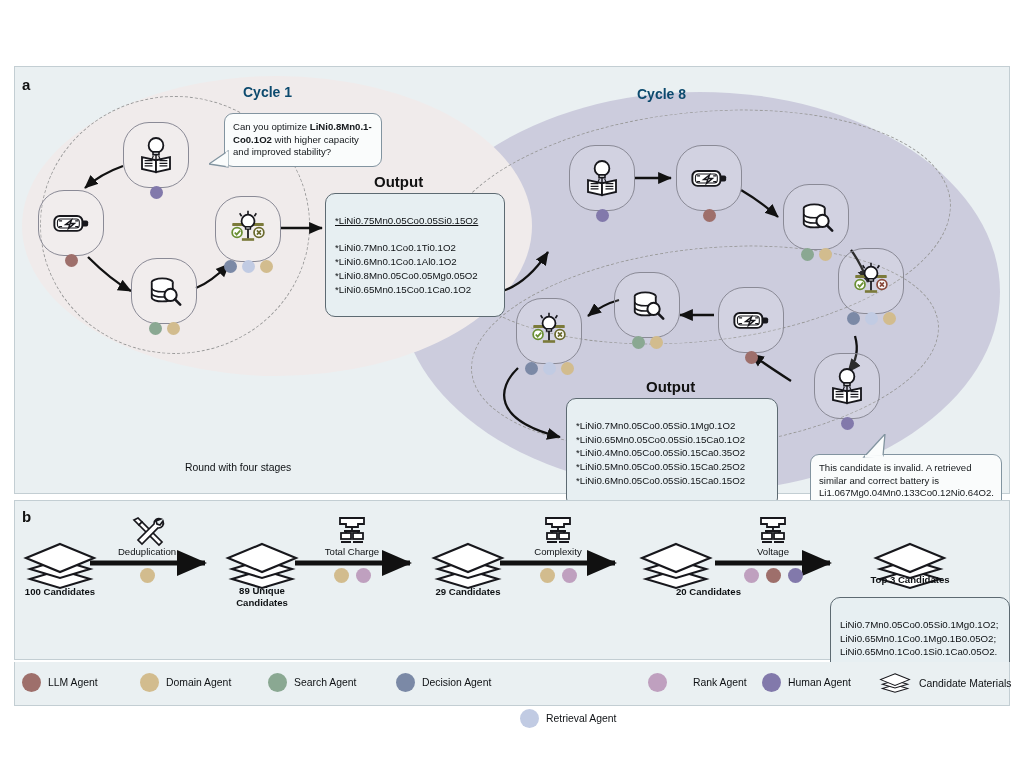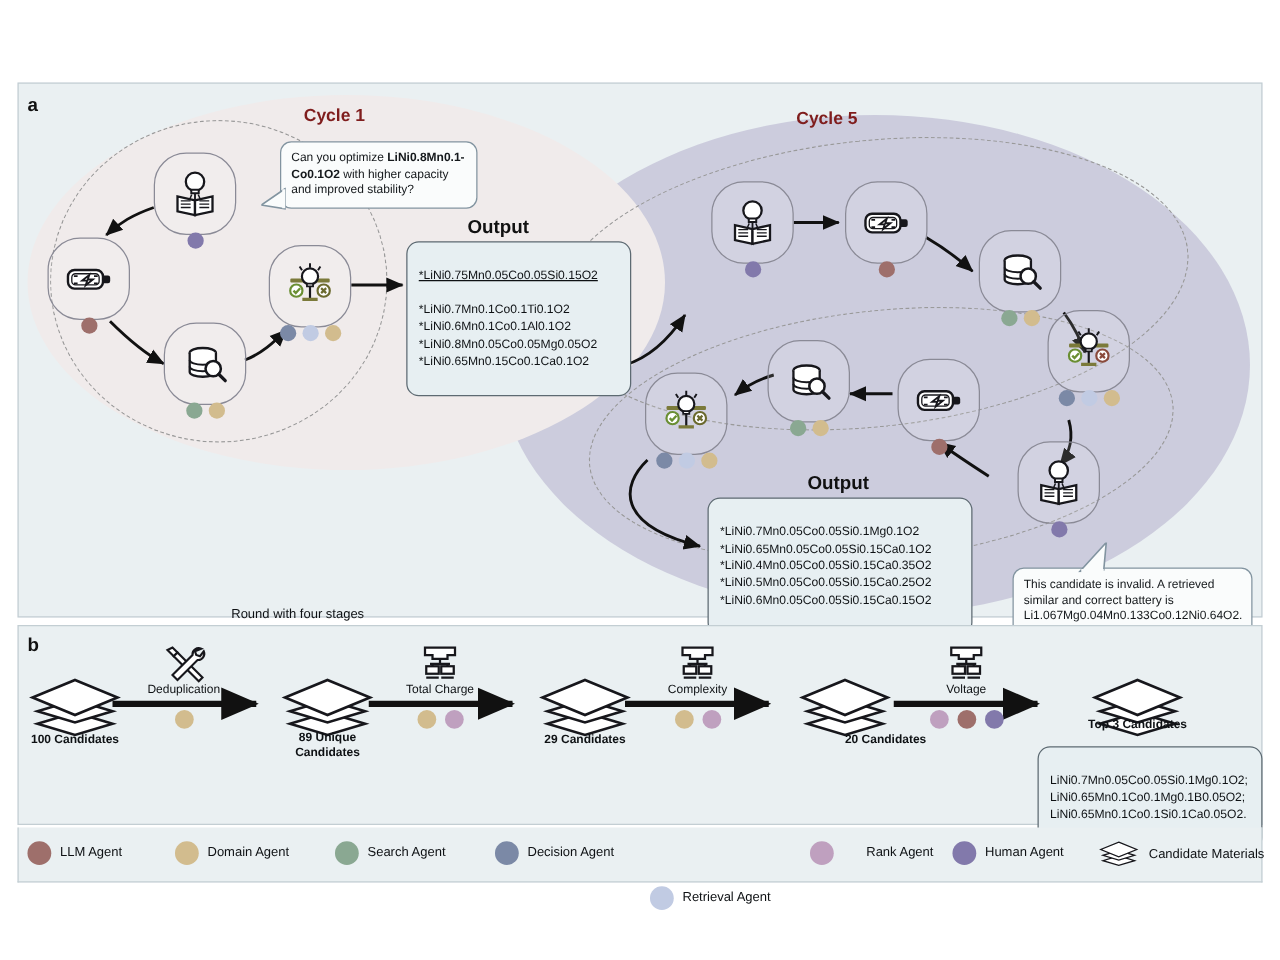--- a/index.html
+++ b/index.html
@@ -46,21 +46,21 @@
     background: transparent;
   }
   #de-c1 { left: 40px;  top: 96px;  width: 270px; height: 258px; }
   #de-c2a { left: 442px; top: 112px; width: 510px; height: 230px;
             transform: rotate(-6deg); }
   #de-c2b { left: 470px; top: 248px; width: 470px; height: 200px;
             transform: rotate(-6deg); }
 
   .cycle-title {
     position: absolute;
-    font-weight: bold; font-size: 14px; color: #7f1d1d;
+    font-weight: bold; font-size: 14px; color: #0c4a6e;
   }
 
   
   .node {
     position: absolute;
     width: 66px; height: 66px;
     border: 1.4px solid #8a8a96;
     border-radius: 26px;
     background: rgba(255,255,255,0.12);
     display: flex; align-items: center; justify-content: center;
@@ -145,21 +145,21 @@
   <div class="panel-letter" style="left:22px; top:76px;">a</div>
 
   <div class="blob" id="blob-c2"></div>
   <div class="blob" id="blob-c1"></div>
 
   <div class="dashed-ellipse" id="de-c1"></div>
   <div class="dashed-ellipse" id="de-c2a"></div>
   <div class="dashed-ellipse" id="de-c2b"></div>
 
   <div class="cycle-title" style="left:243px; top:84px;">Cycle 1</div>
-  <div class="cycle-title" style="left:637px; top:86px;">Cycle 5</div>
+  <div class="cycle-title" style="left:637px; top:86px;">Cycle 8</div>
 
   <svg id="arrows-a">
     <defs>
       <marker id="ah" markerWidth="7" markerHeight="7" refX="5.6" refY="3" orient="auto" markerUnits="strokeWidth">
         <path d="M0,0.4 L6,3 L0,5.6 z" fill="#111"></path>
       </marker>
     </defs>
     <g stroke="#111" stroke-width="2.3" fill="none" marker-end="url(#ah)">
 
       <path d="M123,166 C106,172 96,178 85,188"></path>
@@ -400,21 +400,21 @@
   <div class="outbox" style="left:325px; top:193px; width:180px;">
     <div class="hl">*LiNi0.75Mn0.05Co0.05Si0.15O2</div>
     <div id="out1-lines"><div>*LiNi0.7Mn0.1Co0.1Ti0.1O2</div><div>*LiNi0.6Mn0.1Co0.1Al0.1O2</div><div>*LiNi0.8Mn0.05Co0.05Mg0.05O2</div><div>*LiNi0.65Mn0.15Co0.1Ca0.1O2</div></div>
   </div>
 
   <div class="out-title" style="left:646px; top:378px;">Output</div>
   <div class="outbox" style="left:566px; top:398px; width:212px;">
     <div id="out2-lines"><div>*LiNi0.7Mn0.05Co0.05Si0.1Mg0.1O2</div><div>*LiNi0.65Mn0.05Co0.05Si0.15Ca0.1O2</div><div>*LiNi0.4Mn0.05Co0.05Si0.15Ca0.35O2</div><div>*LiNi0.5Mn0.05Co0.05Si0.15Ca0.25O2</div><div>*LiNi0.6Mn0.05Co0.05Si0.15Ca0.15O2</div></div>
   </div>
 
-  <div class="round-legend-text" style="left:185px; top:462px;margin-top:24px;">Round with four stages</div>
+  <div class="round-legend-text" style="left:185px; top:462px;">Round with four stages</div>
 
   <div class="panel" id="panel-b"></div>
   <div class="panel-letter" style="left:22px; top:508px;">b</div>
 
   <svg id="arrows-b">
     <g stroke="#111" stroke-width="5" fill="none" marker-end="url(#ah)">
       <path d="M90,563 L205,563"></path>
       <path d="M295,563 L410,563"></path>
       <path d="M500,563 L615,563"></path>
       <path d="M715,563 L830,563"></path>

